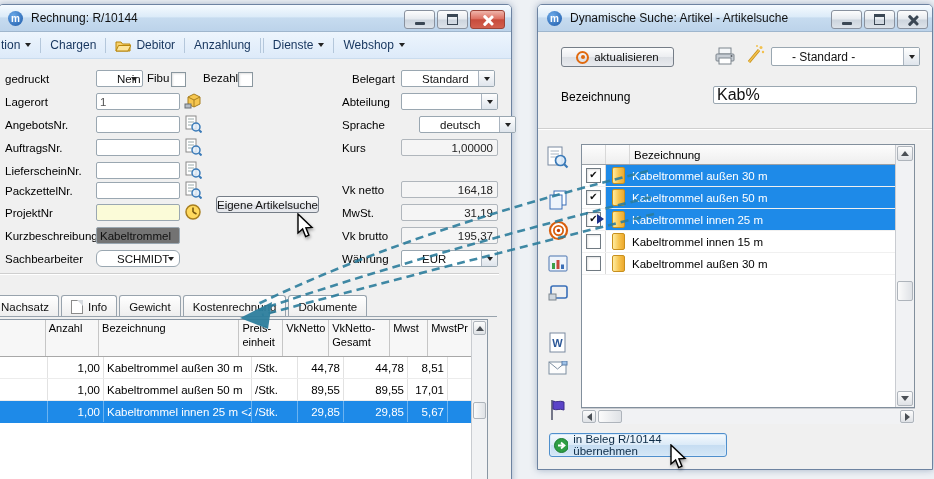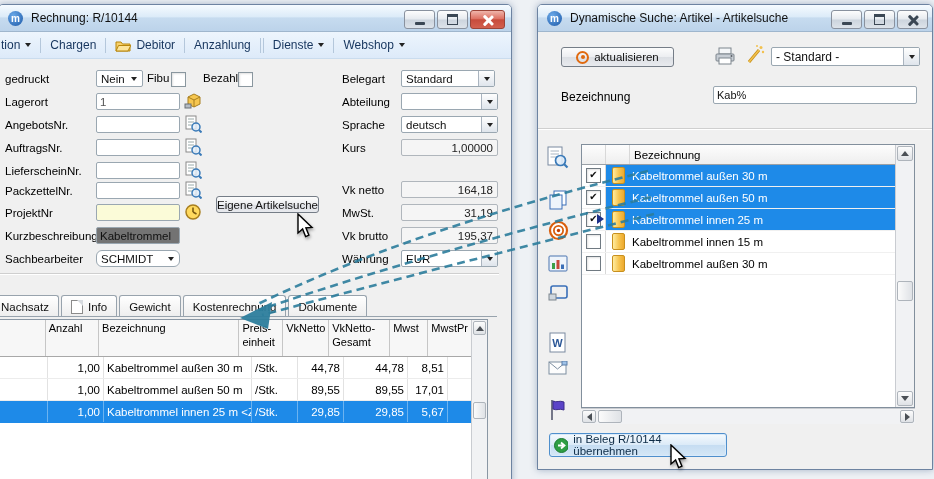--- a/index.html
+++ b/index.html
@@ -39,21 +39,21 @@
   .caret{width:0;height:0;border-left:3.5px solid transparent;border-right:3.5px solid transparent;border-top:4px solid #222;}
 
   
   .lbl{position:absolute;font-size:11.5px;color:#000;white-space:nowrap;}
   .inp{position:absolute;height:17px;border:1px solid #9aa7b1;border-radius:2px;background:#fff;
        font-family:"Liberation Sans",sans-serif;font-size:11.5px;color:#111;padding:0 3px;box-sizing:border-box;outline:none;}
   .ro{position:absolute;height:17px;border:1px solid #b0b6bc;border-radius:2px;background:#f5f5f5;
       font-size:11.5px;color:#222;display:flex;align-items:center;justify-content:flex-end;padding:0 4px;box-sizing:border-box;}
   .yellow{background:#fbfbd8;} .green{background:#737373;}
   .dd{position:absolute;height:17px;border:1px solid #9aa7b1;border-radius:2px;background:#fff;
-      font-size:11.5px;color:#111;display:flex;align-items:center;padding:0 4px;box-sizing:border-box;}
+      font-size:11.5px;color:#111;display:flex;align-items:center;padding:0 20px;box-sizing:border-box;}
   .dd .caret{position:absolute;right:5px;top:6px;}
   .dd-btn::after{content:"";position:absolute;right:0;top:0;bottom:0;width:15px;
       background:linear-gradient(#fefefe,#dfe5ec);border-left:1px solid #aab4bf;border-radius:0 1px 1px 0;}
   .dd-btn .caret{right:4px;z-index:2;}
   .cb{position:absolute;width:13px;height:13px;border:1px solid #8a979f;background:#fff;
       box-shadow:inset 1px 1px 2px rgba(0,0,0,.12);font-size:10px;line-height:12px;text-align:center;color:#111;}
 
   .btn{position:absolute;border:1px solid #757d87;border-radius:3px;
        background:linear-gradient(#fcfcfc,#eceef1 50%,#dcdfe4 51%,#e8eaee);
        font-size:11.5px;color:#111;display:flex;align-items:center;justify-content:center;box-sizing:border-box;}
@@ -260,32 +260,32 @@
 
     <div class="lbl" style="left:6px;top:225px;">Kurzbeschreibung</div>
     <input class="inp green" style="left: 97px; top: 222px; width: 84px;" value="Kabeltrommel">
 
     <div class="lbl" style="left:6px;top:248px;">Sachbearbeiter</div>
     <div class="dd" style="left:97px;top:245px;width:84px;border-radius:6px;">
       <span>SCHMIDT</span>
         <span class="caret"></span>
     </div>
 
-    <div class="lbl" style="left:343px;top:68px;">Belegart</div>
+    <div class="lbl" style="left:353px;top:68px;">Belegart</div>
     <div class="dd dd-btn" style="left:402px;top:65px;width:94px;">
       <span>Standard</span>
         <span class="caret"></span>
     </div>
     <div class="lbl" style="left:343px;top:91px;">Abteilung</div>
     <div class="dd dd-btn" style="left:402px;top:88px;width:97px;">
       <span></span>
         <span class="caret"></span>
     </div>
     <div class="lbl" style="left:343px;top:114px;">Sprache</div>
-    <div class="dd dd-btn" style="left:402px;top:111px;width:97px;">
+    <div class="dd dd-btn" style="left:420px;top:111px;width:97px;">
       <span>deutsch</span>
         <span class="caret"></span>
     </div>
     <div class="lbl" style="left:343px;top:137px;">Kurs</div>
     <div class="ro" style="left:402px;top:134px;width:97px;">1,00000</div>
 
     <div class="lbl" style="left:343px;top:179px;">Vk netto</div>
     <div class="ro" style="left:402px;top:176px;width:97px;">164,18</div>
     <div class="lbl" style="left:343px;top:202px;">MwSt.</div>
     <div class="ro" style="left:402px;top:199px;width:97px;">31,19</div>
@@ -413,21 +413,21 @@
           <circle cx="18" cy="8" r="1.2" fill="#f2c14e"></circle>
           <circle cx="12" cy="2" r="1" fill="#f2c14e"></circle>
         </g>
       </svg>
     <div class="dd dd-btn" style="left:233px;top:42px;width:149px;height:19px;font-size:12px;">
       <span>- Standard -</span>
         <span class="caret" style="top:7px;"></span>
     </div>
 
     <div class="rlbl" style="left:23px;top:85px;">Bezeichnung</div>
-    <input class="inp" style="left: 175px; top: 81px; width: 204px; height: 18px; font-size: 11px;" value="Kab%">
+    <input class="inp" style="left: 175px; top: 81px; width: 204px; height: 18px; font-size: 16px;" value="Kab%">
 
     <div class="sepline" style="left:0;right:0;top:123px;"></div>
 
     <div class="sidebar-ic" style="top:140px;">
       <svg width="22" height="23">
           <g>
             <rect x="1" y="1" width="14" height="18" fill="#fff" stroke="#7a8aa0"></rect>
             <line x1="3.5" y1="5" x2="12" y2="5" stroke="#aab6c2"></line>
             <line x1="3.5" y1="8" x2="12" y2="8" stroke="#aab6c2"></line>
             <line x1="3.5" y1="11" x2="12" y2="11" stroke="#aab6c2"></line>

